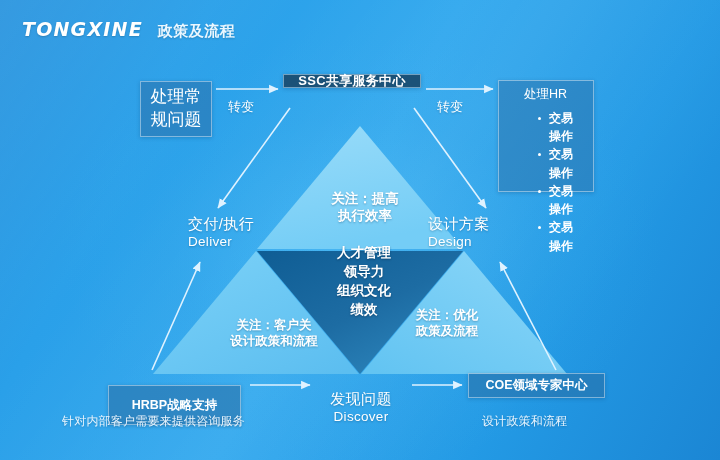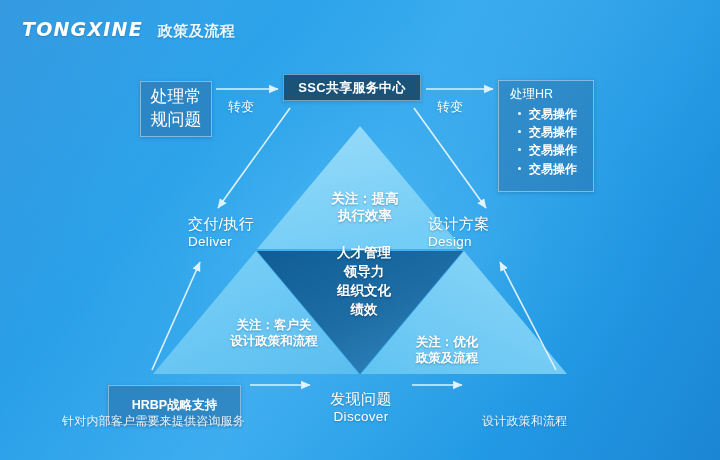--- a/index.html
+++ b/index.html
@@ -52,58 +52,58 @@
     left:300px;top:243px;width:128px;text-align:center;
     font-size:13.5px;font-weight:700;color:#ffffff;line-height:1.42;
     text-shadow:0 1px 2px rgba(0,30,60,0.45);
   }
   .focus-bl{
     left:215px;top:317px;width:118px;text-align:center;
     font-size:12.5px;font-weight:700;color:#ffffff;
     text-shadow:0 1px 2px rgba(10,60,100,0.35);
   }
   .focus-br{
-    left:392px;top:334px;width:110px;text-align:center;
+    left:392px;top:307px;width:110px;text-align:center;
     font-size:12.5px;font-weight:700;color:#ffffff;
     text-shadow:0 1px 2px rgba(10,60,100,0.35);
   }
 
   .corner{position:absolute;z-index:7;color:#ffffff;text-shadow:0 1px 2px rgba(10,60,100,0.35);}
   .corner .cn{font-size:15px;font-weight:400;letter-spacing:0.4px;}
   .corner .en{font-size:13.5px;font-weight:400;letter-spacing:0.3px;}
   .c-deliver{left:188px;top:215px;}
   .c-design{left:428px;top:215px;}
   .c-discover{left:315px;top:370px;text-align:center;width:92px;margin-top:20px;}
 
   
   .box{
     position:absolute;z-index:8;box-sizing:border-box;color:#ffffff;
     border:1px solid rgba(255,255,255,0.42);
     background:rgba(28,96,150,0.55);
     box-shadow:0 1px 4px rgba(0,40,80,0.22);
   }
   .box-ssc{
-    left:283px;top:74px;width:138px;height:27px;
+    left:283px;top:74px;width:138px;height:14px;
     background:#1b5278;border:1px solid rgba(190,225,250,0.55);
     display:flex;align-items:center;justify-content:center;
     font-size:13px;font-weight:700;letter-spacing:0.3px;
   }
   .box-left{
     left:140px;top:81px;width:72px;height:56px;
     background:rgba(42,112,168,0.55);
     display:flex;flex-direction:column;align-items:center;justify-content:center;
     font-size:17px;font-weight:400;line-height:1.35;
   }
   .box-hr{
     left:498px;top:80px;width:96px;height:112px;
     background:rgba(42,112,168,0.50);
-    padding:5px 6px 4px 10px;
+    padding:5px 6px 4px 24px;
   }
   .box-hr .hr-title{font-size:12.5px;font-weight:400;margin:0 0 2px 1px;}
-  .box-hr ul{list-style:none;margin:1px;padding:0 0 0 8px;}
+  .box-hr ul{list-style:none;margin:7px;padding:0 0 0 8px;font-family:Liberation Mono, monospace;}
   .box-hr li{
     position:relative;font-size:12px;font-weight:700;line-height:1.52;padding-left:11px;
   }
   .box-hr li::before{
     content:"";position:absolute;left:0;top:7px;width:3px;height:3px;border-radius:50%;
     background:#ffffff;
   }
   .box-hrbp{
     left:108px;top:385px;width:133px;height:40px;
     background:rgba(40,110,165,0.58);
@@ -251,17 +251,18 @@
   <div class="corner c-design">
     <div class="cn">设计方案</div>
     <div class="en">Design</div>
   </div>
   <div class="corner c-discover">
     <div class="cn">发现问题</div>
     <div class="en">Discover</div>
   </div>
 
   <div class="box box-hrbp">HRBP战略支持</div>
+  <div class="box box-coe">COE领域专家中心</div>
 
   <div class="cap cap-left">针对内部客户需要来提供咨询服务</div>
   <div class="cap cap-right">设计政策和流程</div>
 
 </div>
 
 </body></html>

